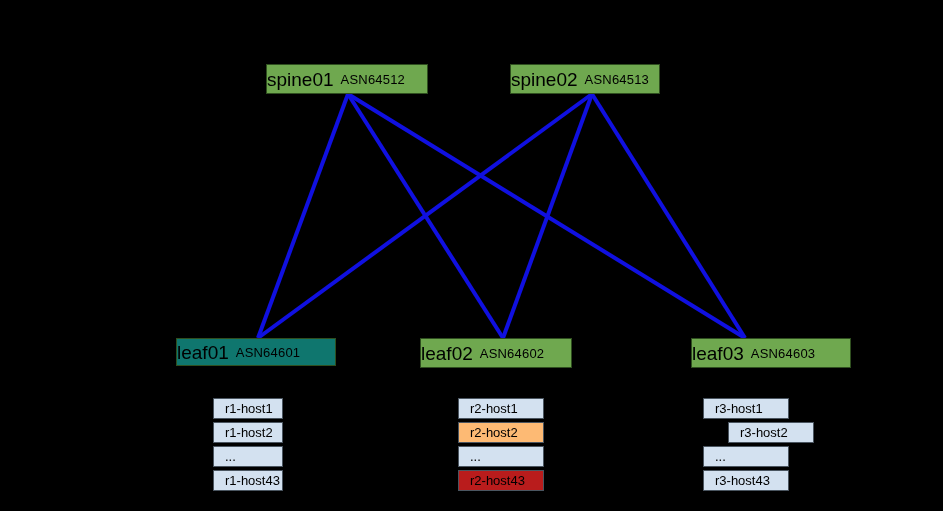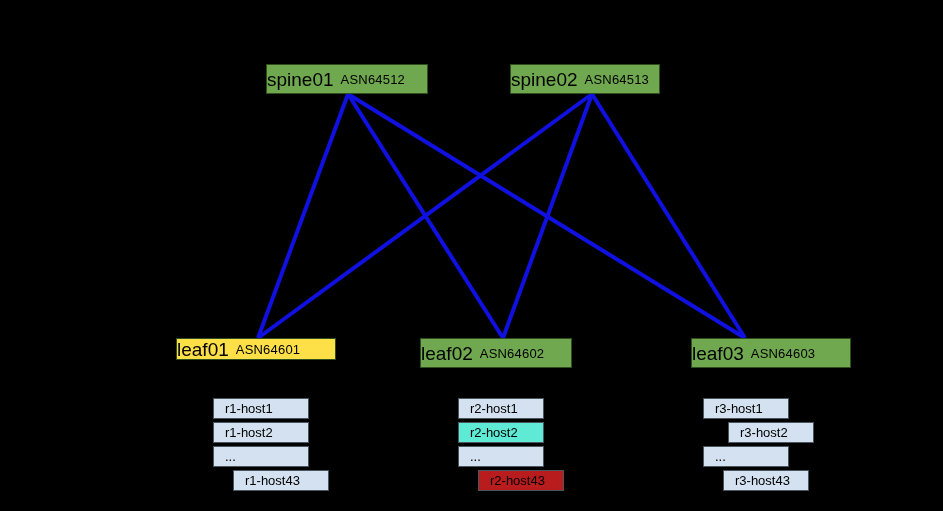--- a/index.html
+++ b/index.html
@@ -60,21 +60,20 @@
     border: 1px solid #4a5560;
     color: #000000;
     font-size: 13px;
     display: flex;
     align-items: center;
     padding-left: 11px;
     white-space: nowrap;
   }
   .host-box.is-last {
     margin-bottom: 0;
-    margin-left: 20px;
   }
 </style>
 </head>
 <body>
 
 <div id="canvas">
 
   <svg id="links" width="943" height="511" viewBox="0 0 943 511" xmlns="http://www.w3.org/2000/svg">
       <line x1="348" y1="94" x2="258" y2="338" stroke="#1010e0" stroke-width="4" stroke-linecap="butt"></line>
       <line x1="348" y1="94" x2="503" y2="338" stroke="#1010e0" stroke-width="4" stroke-linecap="butt"></line>
@@ -86,44 +85,44 @@
 
   <div id="nodes-layer">
       <div class="node" style="left: 266px; top: 64px; width: 162px; height: 30px; background: rgb(111, 168, 79); border-color: rgb(47, 79, 31);">
         <span class="node-name">spine01</span>
         <span class="node-asn">ASN64512</span>
       </div>
       <div class="node" style="left: 510px; top: 64px; width: 150px; height: 30px; background: rgb(111, 168, 79); border-color: rgb(47, 79, 31);">
         <span class="node-name">spine02</span>
         <span class="node-asn">ASN64513</span>
       </div>
-      <div class="node" style="left: 176px; top: 338px; width: 160px; height: 22px; background: #fde047; border-color: rgb(47, 79, 31);">
+      <div class="node" style="left: 176px; top: 338px; width: 160px; height: 28px; background: #0f766e; border-color: rgb(47, 79, 31);">
         <span class="node-name">leaf01</span>
         <span class="node-asn">ASN64601</span>
       </div>
       <div class="node" style="left: 420px; top: 338px; width: 152px; height: 30px; background: rgb(111, 168, 79); border-color: rgb(47, 79, 31);">
         <span class="node-name">leaf02</span>
         <span class="node-asn">ASN64602</span>
       </div>
       <div class="node" style="left: 691px; top: 338px; width: 160px; height: 30px; background: rgb(111, 168, 79); border-color: rgb(47, 79, 31);">
         <span class="node-name">leaf03</span>
         <span class="node-asn">ASN64603</span>
       </div>
     </div>
 
   <div id="hosts-layer">
-      <div class="host-stack" style="left: 213px; top: 398px; width: 96px;">
+      <div class="host-stack" style="left: 213px; top: 398px; width: 70px;">
         <div class="host-box" style="background: rgb(211, 225, 240); border-color: rgb(74, 85, 96);">r1-host1</div>
         <div class="host-box" style="background: rgb(211, 225, 240); border-color: rgb(74, 85, 96);">r1-host2</div>
         <div class="host-box" style="background: rgb(211, 225, 240); border-color: rgb(74, 85, 96);">...</div>
         <div class="host-box is-last" style="background: rgb(211, 225, 240); border-color: rgb(74, 85, 96);">r1-host43</div>
       </div>
       <div class="host-stack" style="left: 458px; top: 398px; width: 86px;">
         <div class="host-box" style="background: rgb(211, 225, 240); border-color: rgb(74, 85, 96);">r2-host1</div>
-        <div class="host-box" style="background: #5eead4; border-color: rgb(74, 85, 96); text-align: right;">r2-host2</div>
+        <div class="host-box" style="background: #fdba74; border-color: rgb(74, 85, 96); text-align: right;">r2-host2</div>
         <div class="host-box" style="background: rgb(211, 225, 240); border-color: rgb(74, 85, 96);">...</div>
         <div class="host-box is-last" style="background: #b91c1c; border-color: rgb(74, 85, 96);">r2-host43</div>
       </div>
       <div class="host-stack" style="left: 703px; top: 398px; width: 86px;">
         <div class="host-box" style="background: rgb(211, 225, 240); border-color: rgb(74, 85, 96);">r3-host1</div>
         <div class="host-box" style="background: rgb(211, 225, 240); border-color: rgb(74, 85, 96); margin-left: 25px;">r3-host2</div>
         <div class="host-box" style="background: rgb(211, 225, 240); border-color: rgb(74, 85, 96);">...</div>
         <div class="host-box is-last" style="background: rgb(211, 225, 240); border-color: rgb(74, 85, 96);">r3-host43</div>
       </div>
     </div>

